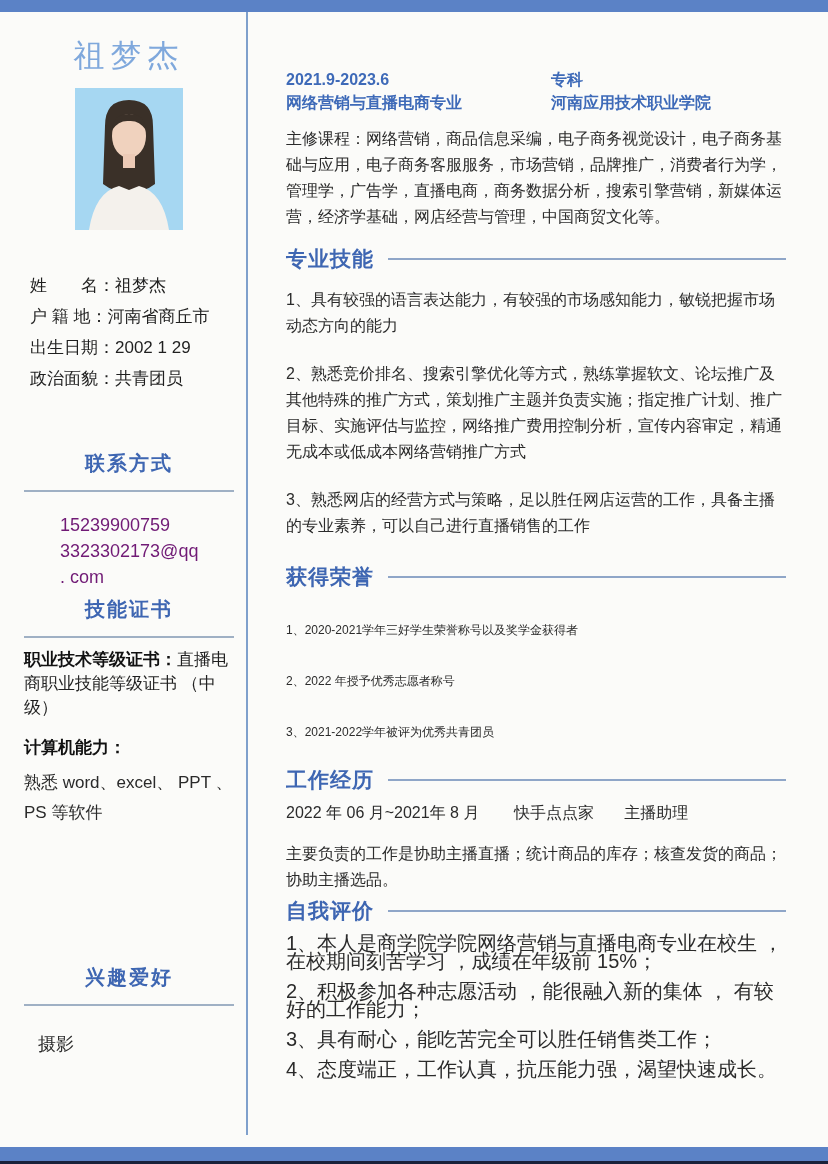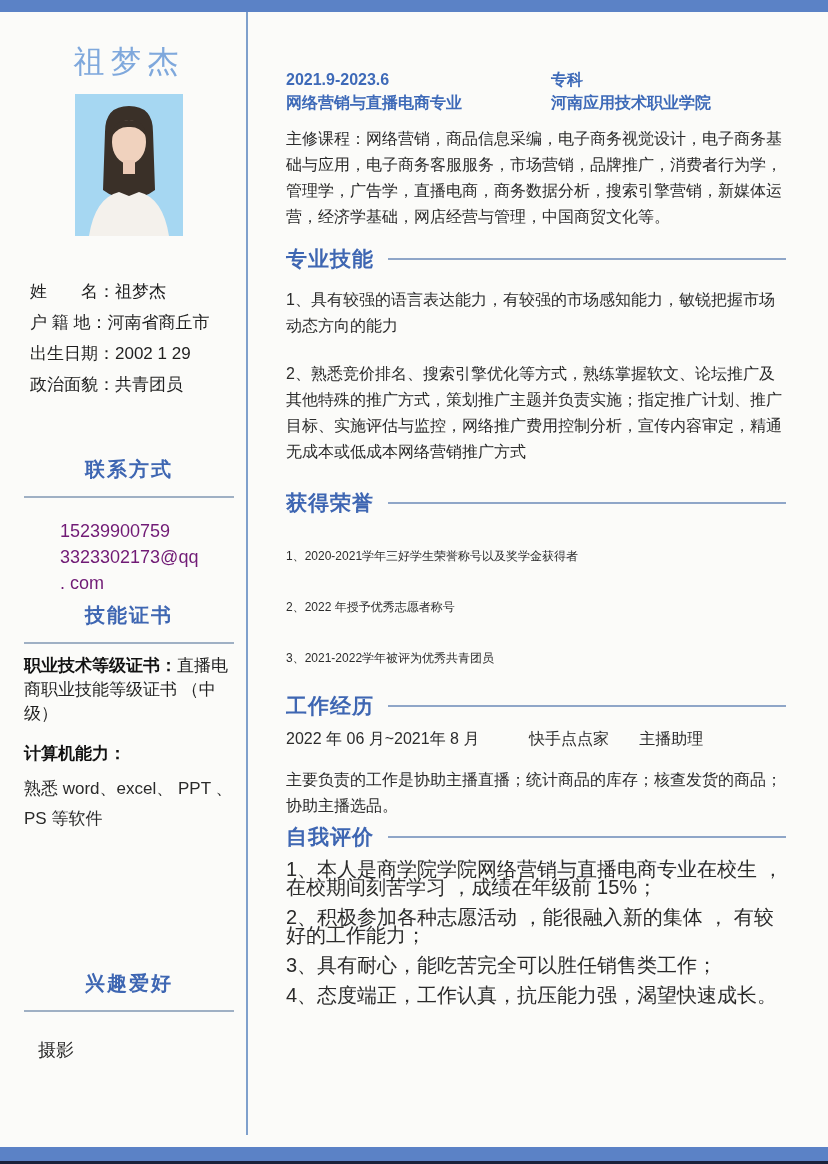--- a/index.html
+++ b/index.html
@@ -6,21 +6,21 @@
   body{font-family:"Liberation Sans","DejaVu Sans",sans-serif;}
   .page{position:relative;width:828px;height:1164px;background:#fbfbf9;overflow:hidden;}
 
   
   .top-bar{position:absolute;top:0;left:0;width:828px;height:12px;background:#5b82c6;}
   .bottom-bar{position:absolute;top:1147px;left:0;width:828px;height:14px;background:#5b82c6;}
   .bottom-edge{position:absolute;top:1161px;left:0;width:828px;height:3px;background:#19213a;}
   .v-divider{position:absolute;left:246px;top:12px;width:2px;height:1123px;background:#7fa0cc;}
 
   
-  .left-col{position:absolute;left:24px;top:42px;width:210px;}
+  .left-col{position:absolute;left:24px;top:36px;width:210px;}
   .name{font-family:"Liberation Serif","DejaVu Serif",serif;font-size:31px;color:#7fa8dc;text-align:center;letter-spacing:6px;line-height:40px;}
   .photo-wrap{width:108px;height:142px;margin:12px auto 0 auto;background:#a6d7f2;overflow:hidden;}
   .photo-wrap svg{display:block;}
   .info-list{margin-top:40px;padding-left:6px;}
   .info-row{font-size:17px;line-height:31px;color:#1f1f1f;font-weight:500;white-space:nowrap;}
   .left-section-header{margin-top:0;font-size:20px;font-weight:bold;color:#3e66b2;text-align:center;letter-spacing:2px;padding-bottom:13px;border-bottom:2px solid #9fb0c4;}
   .contact-section{margin-top:56px;}
   .contact-lines{margin-top:20px;padding-left:36px;font-size:18px;line-height:26px;color:#701a75;}
   .cert-section{margin-top:6px;}
   .cert-body{margin-top:10px;font-size:17px;line-height:24px;color:#1f1f1f;}
@@ -39,21 +39,21 @@
   .edu-grid div{font-size:16px;font-weight:bold;color:#3e6ab8;line-height:23px;}
   .body-text{font-size:16px;line-height:26px;color:#2b2b2b;}
   .courses{margin-top:12px;}
   .skills-header{margin-top:15px;}
   .skill-item{margin-top:14px;}
   .skill-item + .skill-item{margin-top:22px;}
   .honors-header{margin-top:24px;}
   .honor-item{margin-top:27px;font-size:12px;line-height:24px;color:#2b2b2b;}
   .work-header{margin-top:22px;}
   .work-row{margin-top:9px;font-size:16px;color:#2b2b2b;font-weight:500;}
-  .work-row .w-company{margin-left:45px;}
+  .work-row .w-company{margin-left:30px;}
   .work-row .w-role{margin-left:26px;}
   .work-desc{margin-top:17px;}
   .eval-header{margin-top:4px;}
   .eval-item{margin-top:9px;font-size:20px;line-height:18px;color:#2b2b2b;}
   .eval-item + .eval-item{margin-top:12px;}
 </style>
 </head>
 <body>
 
 <div class="page">
@@ -118,20 +118,21 @@
       </div>
     </div>
     <div class="body-text courses">主修课程：网络营销，商品信息采编，电子商务视觉设计，电子商务基础与应用，电子商务客服服务，市场营销，品牌推广，消费者行为学，管理学，广告学，直播电商，商务数据分析，搜索引擎营销，新媒体运营，经济学基础，网店经营与管理，中国商贸文化等。</div>
 
     <div class="r-header skills-header">
       <span class="r-title">专业技能</span>
       <span class="r-rule"></span>
     </div>
     <div class="body-text skill-item">1、具有较强的语言表达能力，有较强的市场感知能力，敏锐把握市场动态方向的能力</div>
     <div class="body-text skill-item">2、熟悉竞价排名、搜索引擎优化等方式，熟练掌握软文、论坛推广及其他特殊的推广方式，策划推广主题并负责实施；指定推广计划、推广目标、实施评估与监控，网络推广费用控制分析，宣传内容审定，精通无成本或低成本网络营销推广方式</div>
+    <div class="body-text skill-item">  3、熟悉网店的经营方式与策略，足以胜任网店运营的工作，具备主播的专业素养，可以自己进行直播销售的工作</div>
 
     <div class="r-header honors-header">
       <span class="r-title">获得荣誉</span>
       <span class="r-rule"></span>
     </div>
     <div class="honor-item">1、2020-2021学年三好学生荣誉称号以及奖学金获得者</div>
     <div class="honor-item">2、2022 年授予优秀志愿者称号</div>
     <div class="honor-item">3、2021-2022学年被评为优秀共青团员</div>
 
     <div class="r-header work-header">

